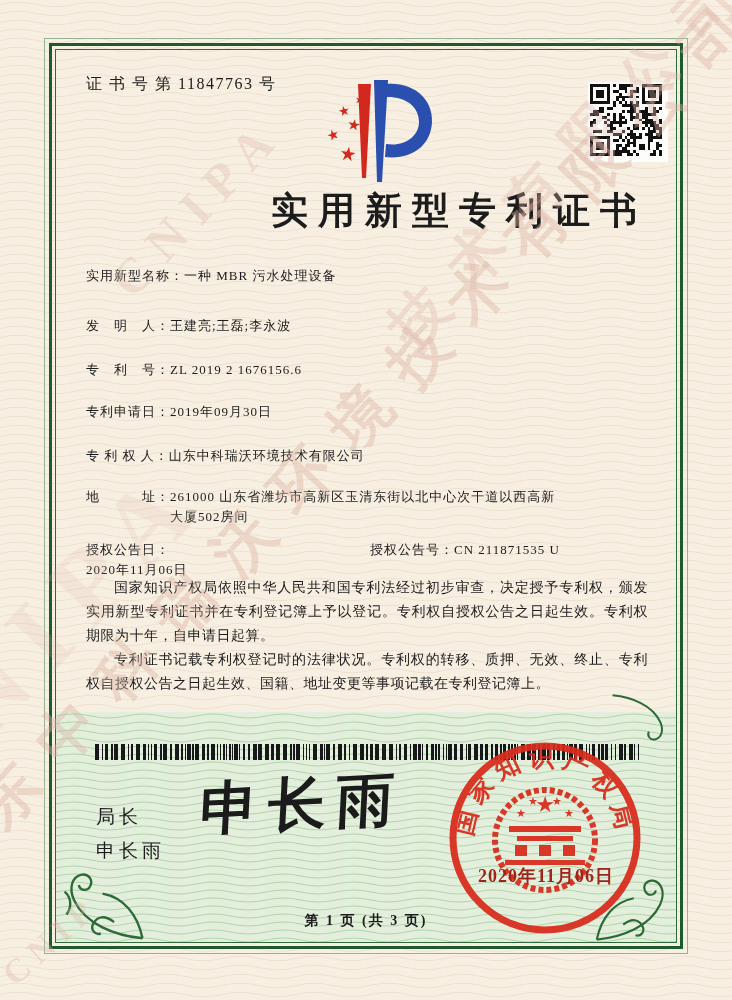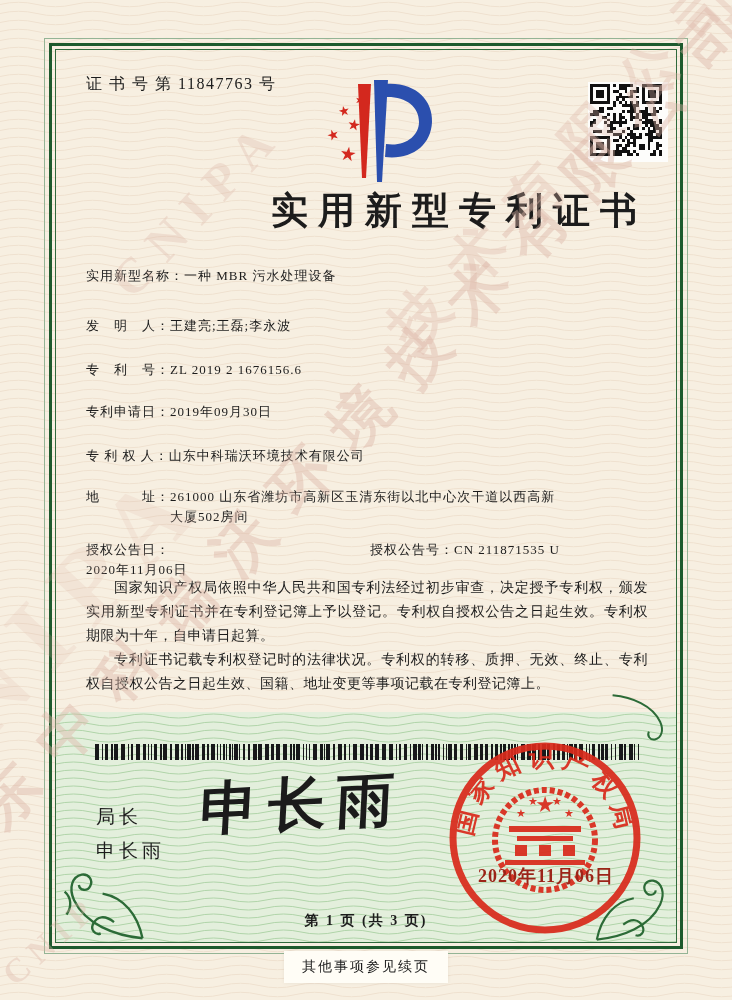--- a/index.html
+++ b/index.html
@@ -543,15 +543,14 @@
       <path d="M60 78 C50 70 42 72 38 80 C35 86 40 92 46 90"></path>
     </g>
   </svg>
   <svg class="abs ornament" style="left:606px; top:692px;" width="66" height="66" viewBox="0 0 100 100">
     <g fill="none" stroke="#2c6b37" stroke-width="3" transform="translate(100,100) scale(-1,-1)">
       <path d="M90 95 C60 92 30 80 18 55 C12 42 16 30 26 28 C34 27 38 34 35 40"></path>
     </g>
   </svg>
 
   <div class="abs page-info">第 1 页 (共 3 页)</div>
-  <div class="abs note-box">其他事项参见续页</div>
 
 </div>
 
 </body></html>

